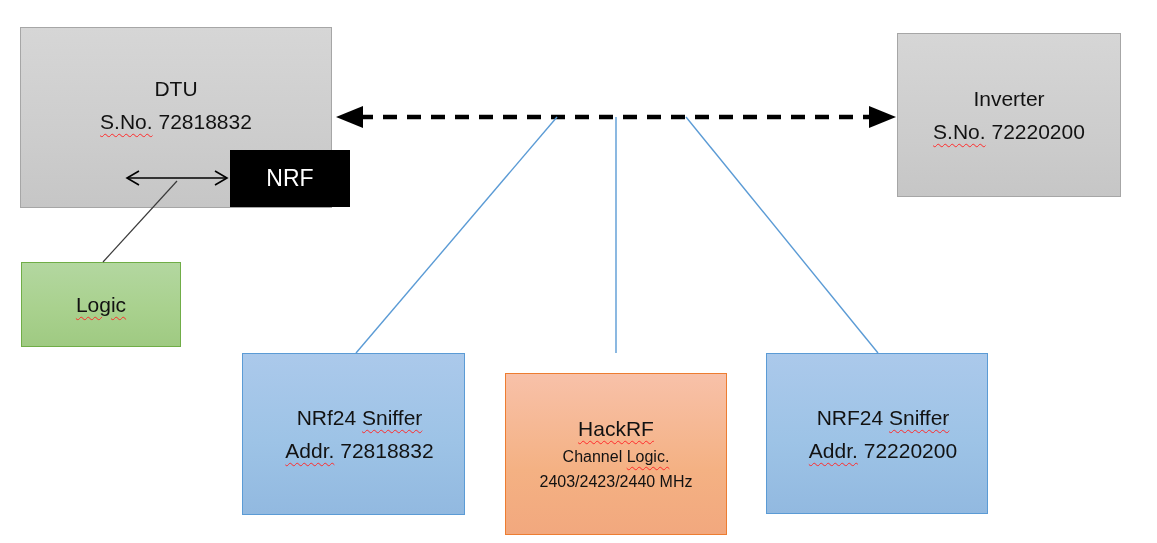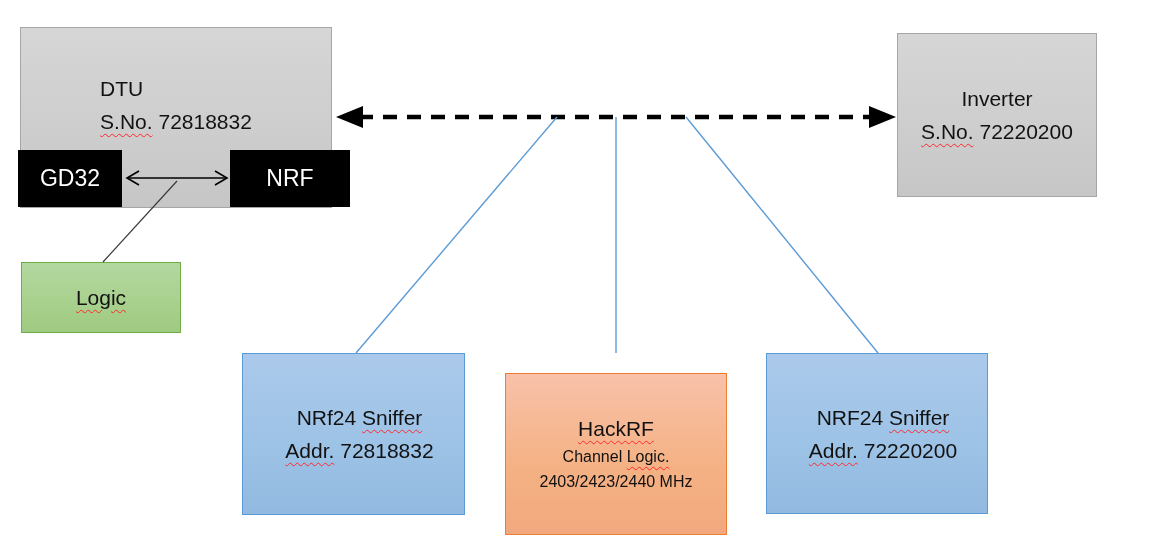--- a/index.html
+++ b/index.html
@@ -11,48 +11,49 @@
     font-family: "Liberation Sans", sans-serif;
     color: #121212;
     overflow: hidden;
   }
   .abs { position: absolute; box-sizing: border-box; }
   .box {
     display: flex;
     flex-direction: column;
     align-items: center;
     justify-content: center;
+    text-align: center;
     z-index: 2;
   }
   .box .line { white-space: nowrap; }
 
   .gray-box {
     background: linear-gradient(to bottom, #d6d6d6 0%, #cdcdcd 60%, #c6c6c6 100%);
     border: 1px solid #a6a6a6;
     font-size: 21px;
     line-height: 33px;
   }
   #dtu-box     { left: 20px;  top: 27px;  width: 312px; height: 181px; }
   #dtu-box .text-block { margin-top: -26px; }
-  #inverter-box{ left: 897px; top: 33px;  width: 200px; height: 164px; }
+  #inverter-box{ left: 897px; top: 33px;  width: 224px; height: 164px; }
 
   .chip {
     background: #000000;
     color: #ffffff;
     font-size: 23px;
     display: flex;
     align-items: center;
     justify-content: center;
     z-index: 3;
   }
   #gd32-chip { left: 18px;  top: 150px; width: 104px; height: 57px; }
   #nrf-chip  { left: 230px; top: 150px; width: 120px; height: 57px; }
 
   #logic-box {
-    left: 21px; top: 262px; width: 160px; height: 71px;
+    left: 21px; top: 262px; width: 160px; height: 85px;
     background: linear-gradient(to bottom, #b3d7a0 0%, #a9d18e 55%, #9fca82 100%);
     border: 1.5px solid #70ad47;
     font-size: 21px;
   }
 
   .blue-box {
     background: linear-gradient(to bottom, #abc9eb 0%, #9dc3e6 55%, #92b9e0 100%);
     border: 1.5px solid #5b9bd5;
     font-size: 21px;
     line-height: 33px;
@@ -92,23 +93,20 @@
 <div id="canvas">
 
   <div class="abs box gray-box" id="dtu-box">
     <div class="text-block">
       <div class="line"><span>DTU</span></div>
       <div class="line"><span class="sq">S.No.</span>
             <span>72818832</span></div>
     </div>
   </div>
 
-  <div class="abs chip" id="gd32-chip">
-      <span>GD32</span>
-    </div>
   <div class="abs chip" id="nrf-chip">
       <span>NRF</span>
     </div>
 
   <div class="abs box" id="logic-box">
       <span class="sq">Logic</span>
     </div>
 
   <div class="abs box gray-box" id="inverter-box">
     <div class="line"><span>Inverter</span></div>

